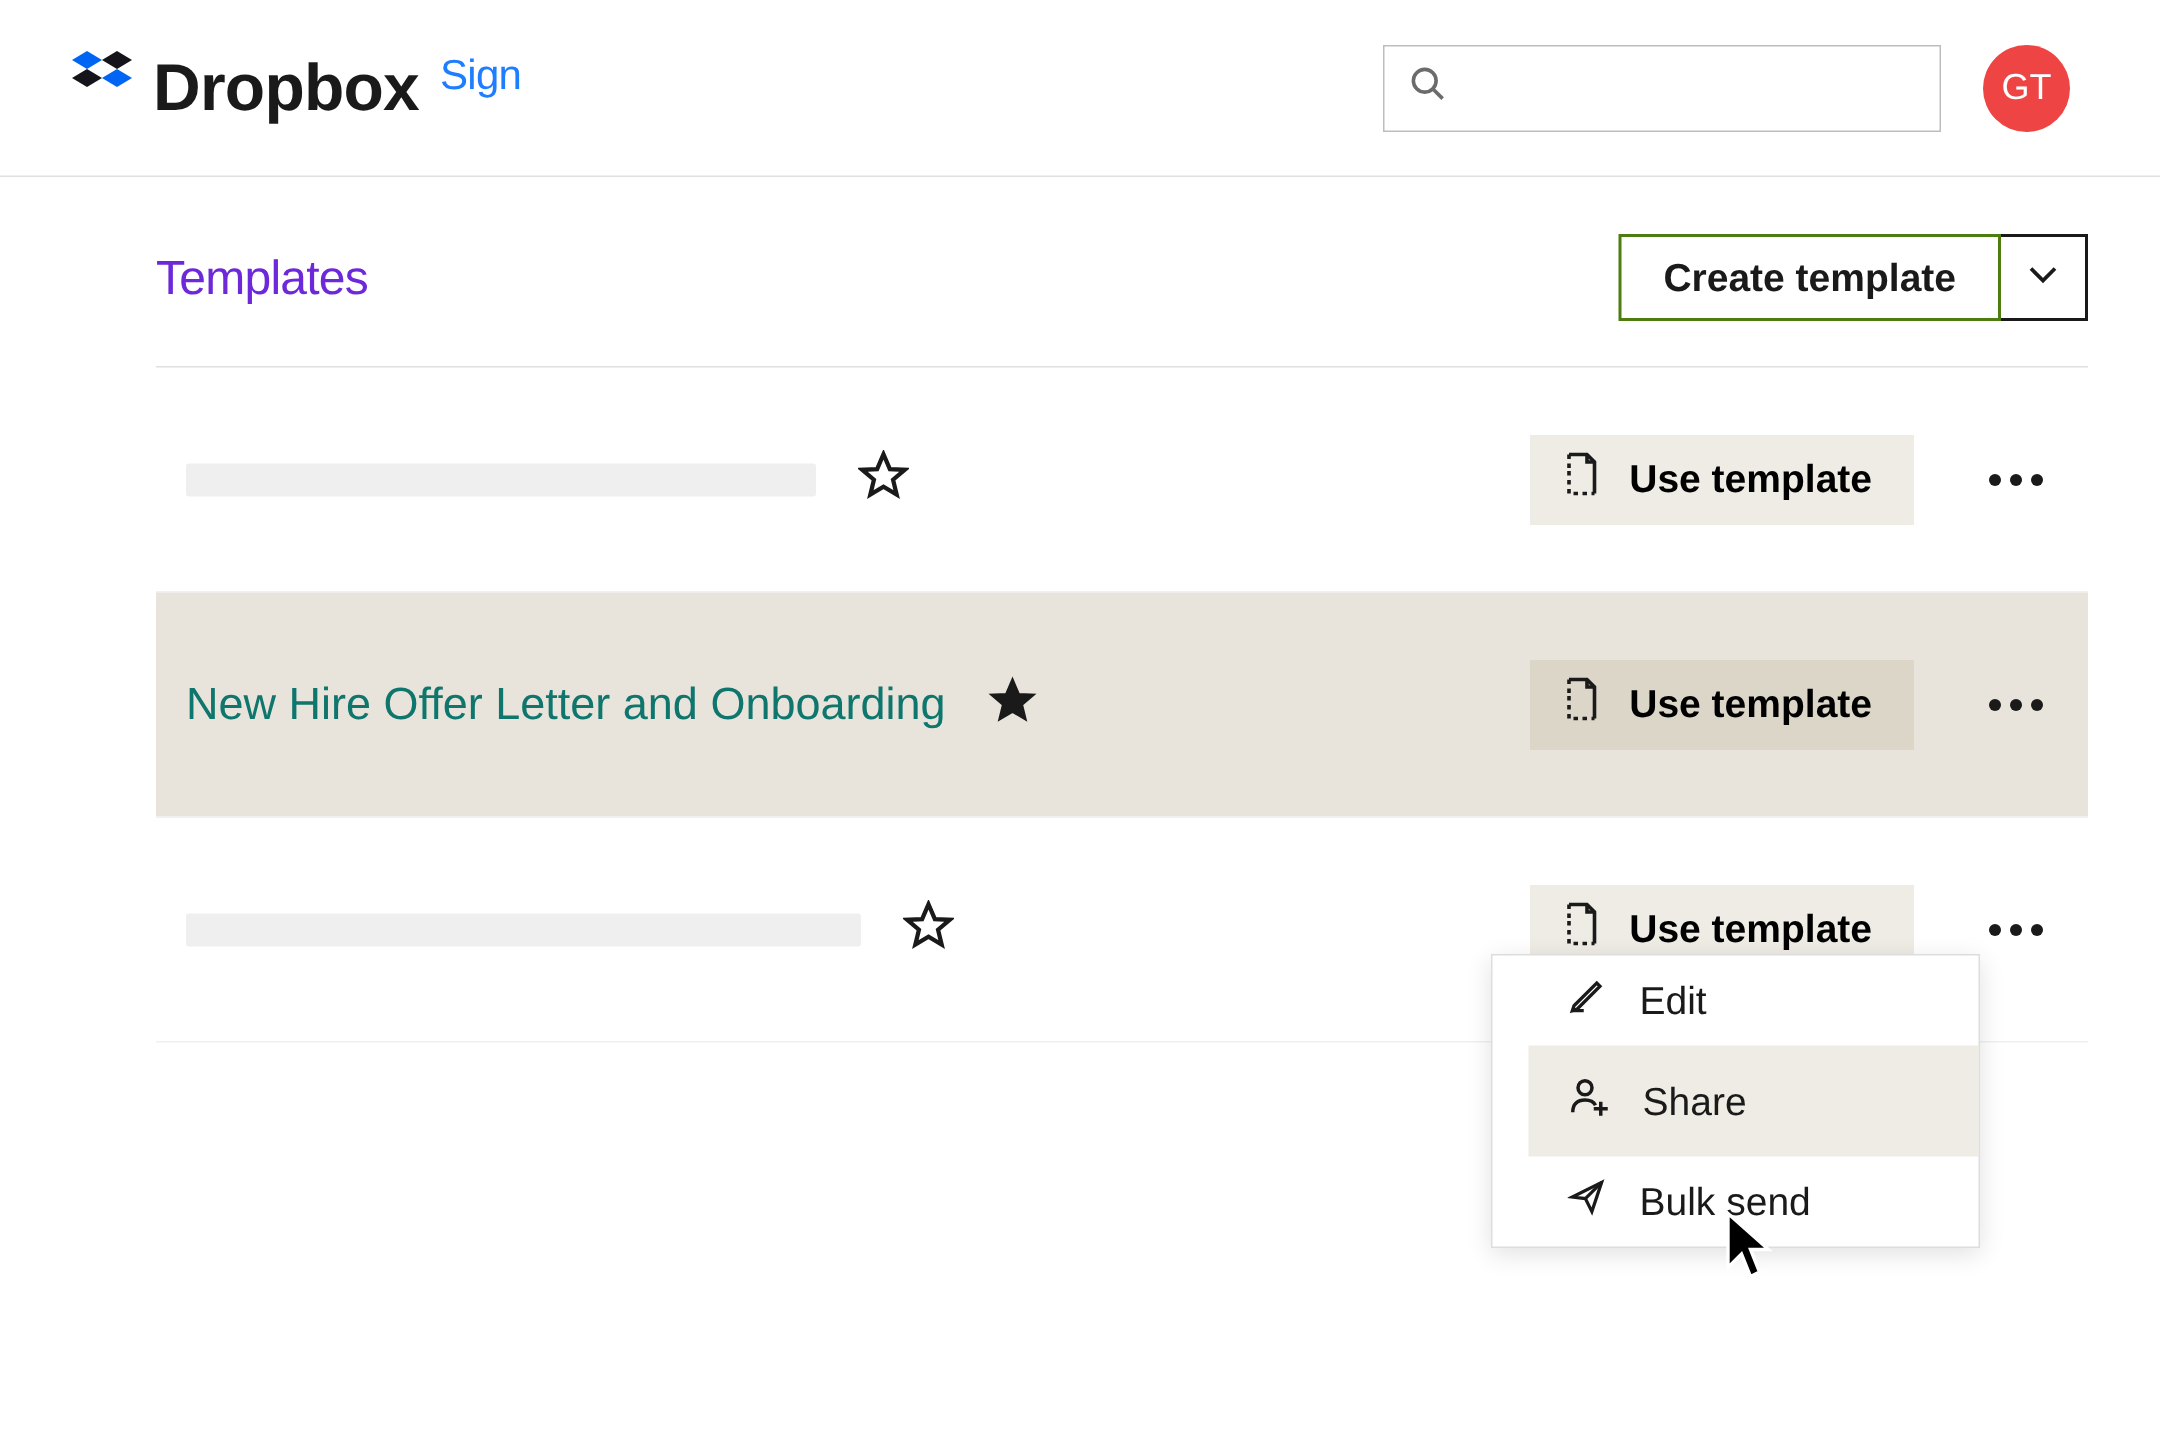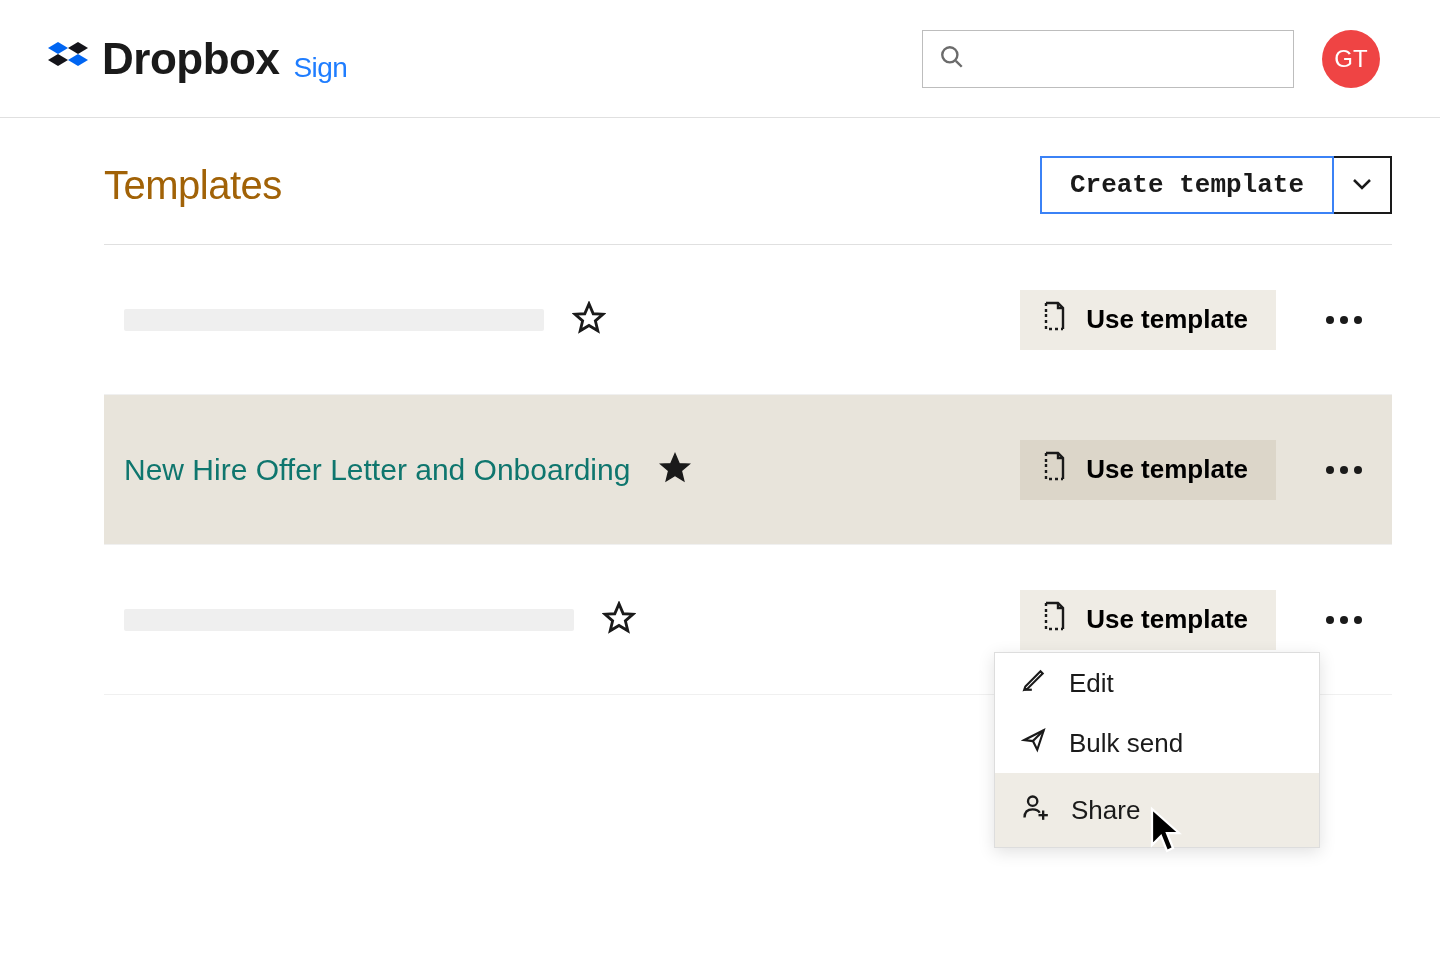--- a/index.html
+++ b/index.html
@@ -15,21 +15,21 @@
   
   .header {
     display: flex;
     align-items: center;
     padding: 25px 60px 25px 48px;
     border-bottom: 1px solid #e0e0e0;
     height: 118px;
   }
   .logo {
     display: flex;
-    align-items: flex-end;
+    align-items: flex-start;
     gap: 14px;
   }
   .logo-text {
     font-size: 44px;
     font-weight: 700;
     letter-spacing: -0.5px;
   }
   .logo-sign {
     font-size: 28px;
     font-weight: 500;
@@ -69,41 +69,40 @@
   .main {
     padding: 0 48px 0 104px;
   }
   .page-head {
     display: flex;
     align-items: center;
     padding: 38px 0 30px 0;
     border-bottom: 1px solid #e0e0e0;
   }
   .page-title {
-    font-size: 40px;
+    font-size: 32px;
     font-weight: 500;
-    color: #a16207;
+    color: #6d28d9;
     letter-spacing: -0.5px;
   }
   .create-group {
     margin-left: auto;
     display: flex;
   }
   .create-btn {
     height: 58px;
-    border: 2px solid #3b82f6;
+    border: 2px solid #4d7c0f;
     display: flex;
     align-items: center;
     justify-content: center;
     padding: 0 28px;
     font-size: 26px;
     font-weight: 600;
     background: #fff;
     cursor: pointer;
-    font-family: Liberation Mono, monospace;
   }
   .create-dd {
     height: 58px;
     width: 58px;
     border: 2px solid #1a1a1a;
     border-left: none;
     display: flex;
     align-items: center;
     justify-content: center;
     background: #fff;
@@ -168,27 +167,28 @@
     cursor: pointer;
     padding: 10px;
   }
   .more .dot {
     width: 8px; height: 8px; border-radius: 50%; background: #1a1a1a;
   }
 
   
   .menu {
     position: absolute;
-    top: 652px;
+    top: 636px;
     left: 994px;
     width: 326px;
     background: #fff;
     border: 1px solid #ddd;
     box-shadow: 0 4px 16px rgba(0,0,0,0.12);
     z-index: 10;
+    padding-left: 24px;
   }
   .menu-item {
     display: flex;
     align-items: center;
     gap: 22px;
     height: 60px;
     padding: 0 26px;
     font-size: 26px;
     cursor: pointer;
   }
@@ -345,39 +345,39 @@
 <div class="menu">
   <div class="menu-item">
     <span>
       <svg width="26" height="26" viewBox="0 0 24 24" fill="none" stroke="#1a1a1a" stroke-width="2">
         <path d="M3 21 L6 20 L20 6 L18 4 L4 18 Z"></path>
         <line x1="3" y1="21" x2="10" y2="21"></line>
       </svg>
     </span>
     <span>Edit</span>
   </div>
-  <div class="menu-item">
-    <span>
-      <svg width="26" height="26" viewBox="0 0 24 24" fill="none" stroke="#1a1a1a" stroke-width="2">
-        <path d="M3 12 L21 3 L15 21 L11 13 Z"></path>
-        <line x1="11" y1="13" x2="21" y2="3"></line>
-      </svg>
-    </span>
-    <span>Bulk send</span>
-  </div>
   <div class="menu-item hl">
     <span>
       <svg width="28" height="28" viewBox="0 0 24 24" fill="none" stroke="#1a1a1a" stroke-width="2">
         <circle cx="10" cy="7" r="4"></circle>
         <path d="M3 21 C3 16 6 14 10 14 C13 14 15 15 16 17"></path>
         <line x1="19" y1="15" x2="19" y2="23"></line>
         <line x1="15" y1="19" x2="23" y2="19"></line>
       </svg>
     </span>
     <span>Share</span>
   </div>
+  <div class="menu-item">
+    <span>
+      <svg width="26" height="26" viewBox="0 0 24 24" fill="none" stroke="#1a1a1a" stroke-width="2">
+        <path d="M3 12 L21 3 L15 21 L11 13 Z"></path>
+        <line x1="11" y1="13" x2="21" y2="3"></line>
+      </svg>
+    </span>
+    <span>Bulk send</span>
+  </div>
 </div>
 
 <div class="cursor">
   <svg width="36" height="48" viewBox="0 0 24 32">
     <path d="M2 2 L2 26 L8 20 L12 30 L16 28 L12 18 L20 18 Z" fill="#000" stroke="#fff" stroke-width="1.5"></path>
   </svg>
 </div>
 
 </body></html>

